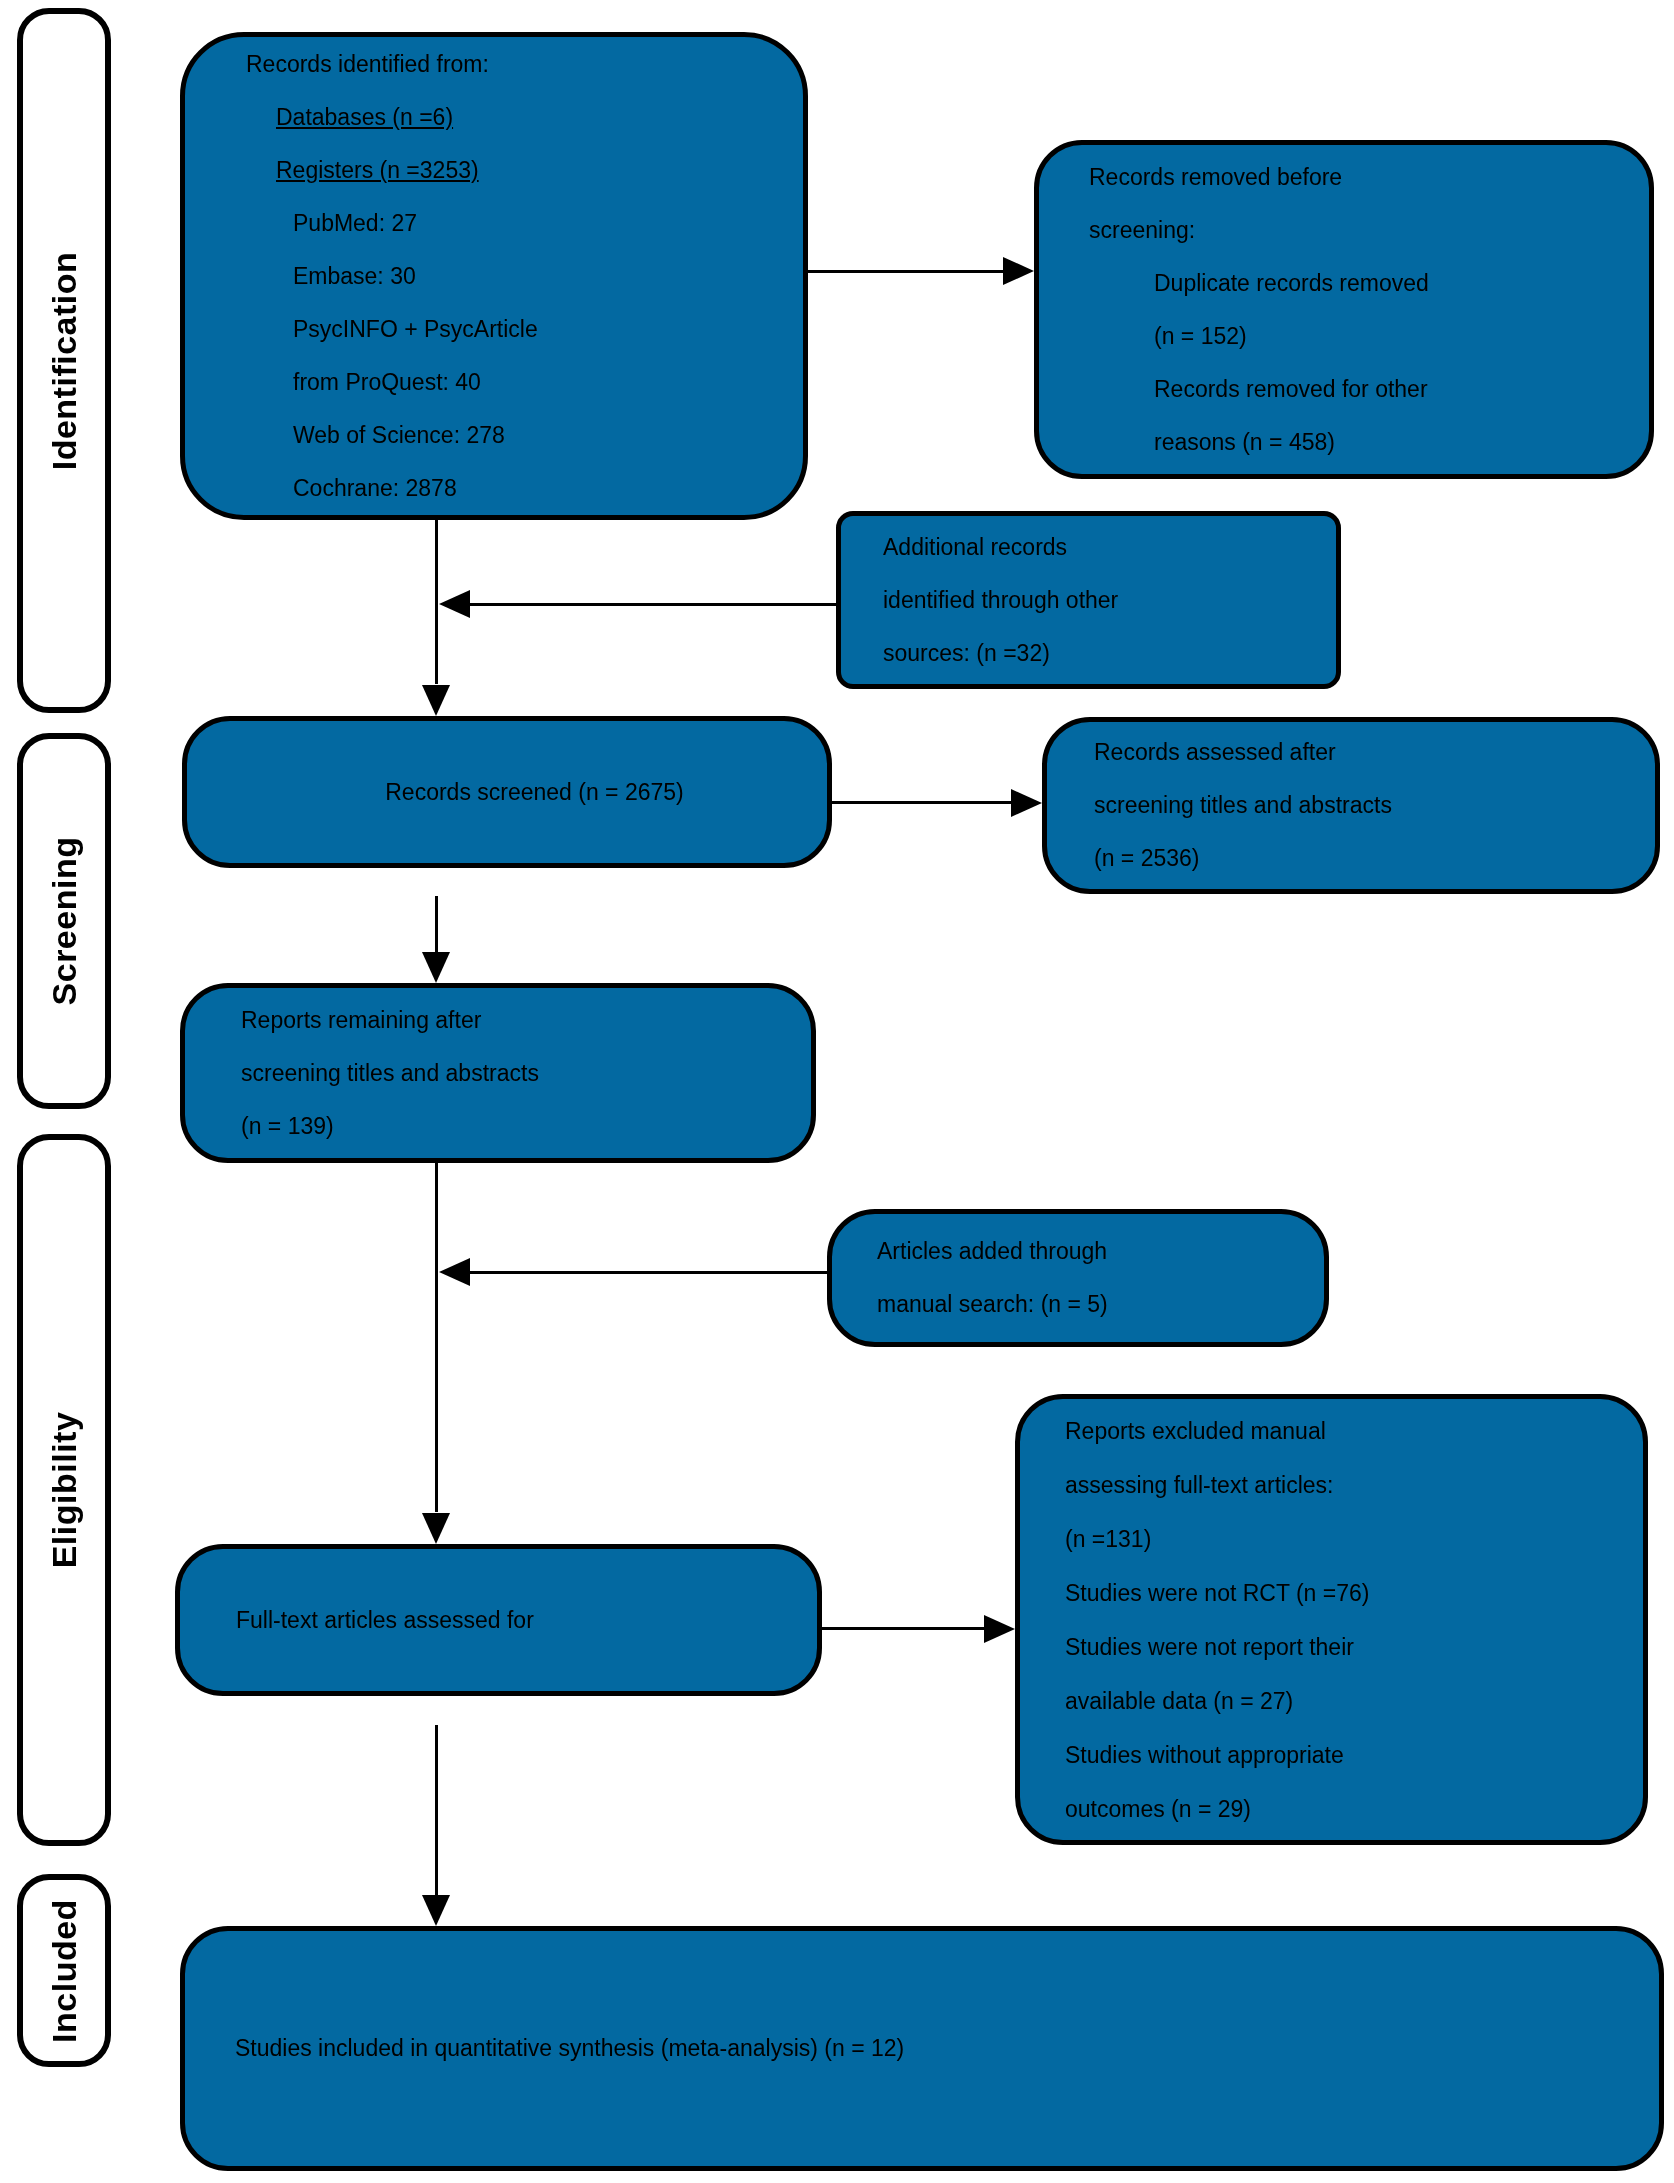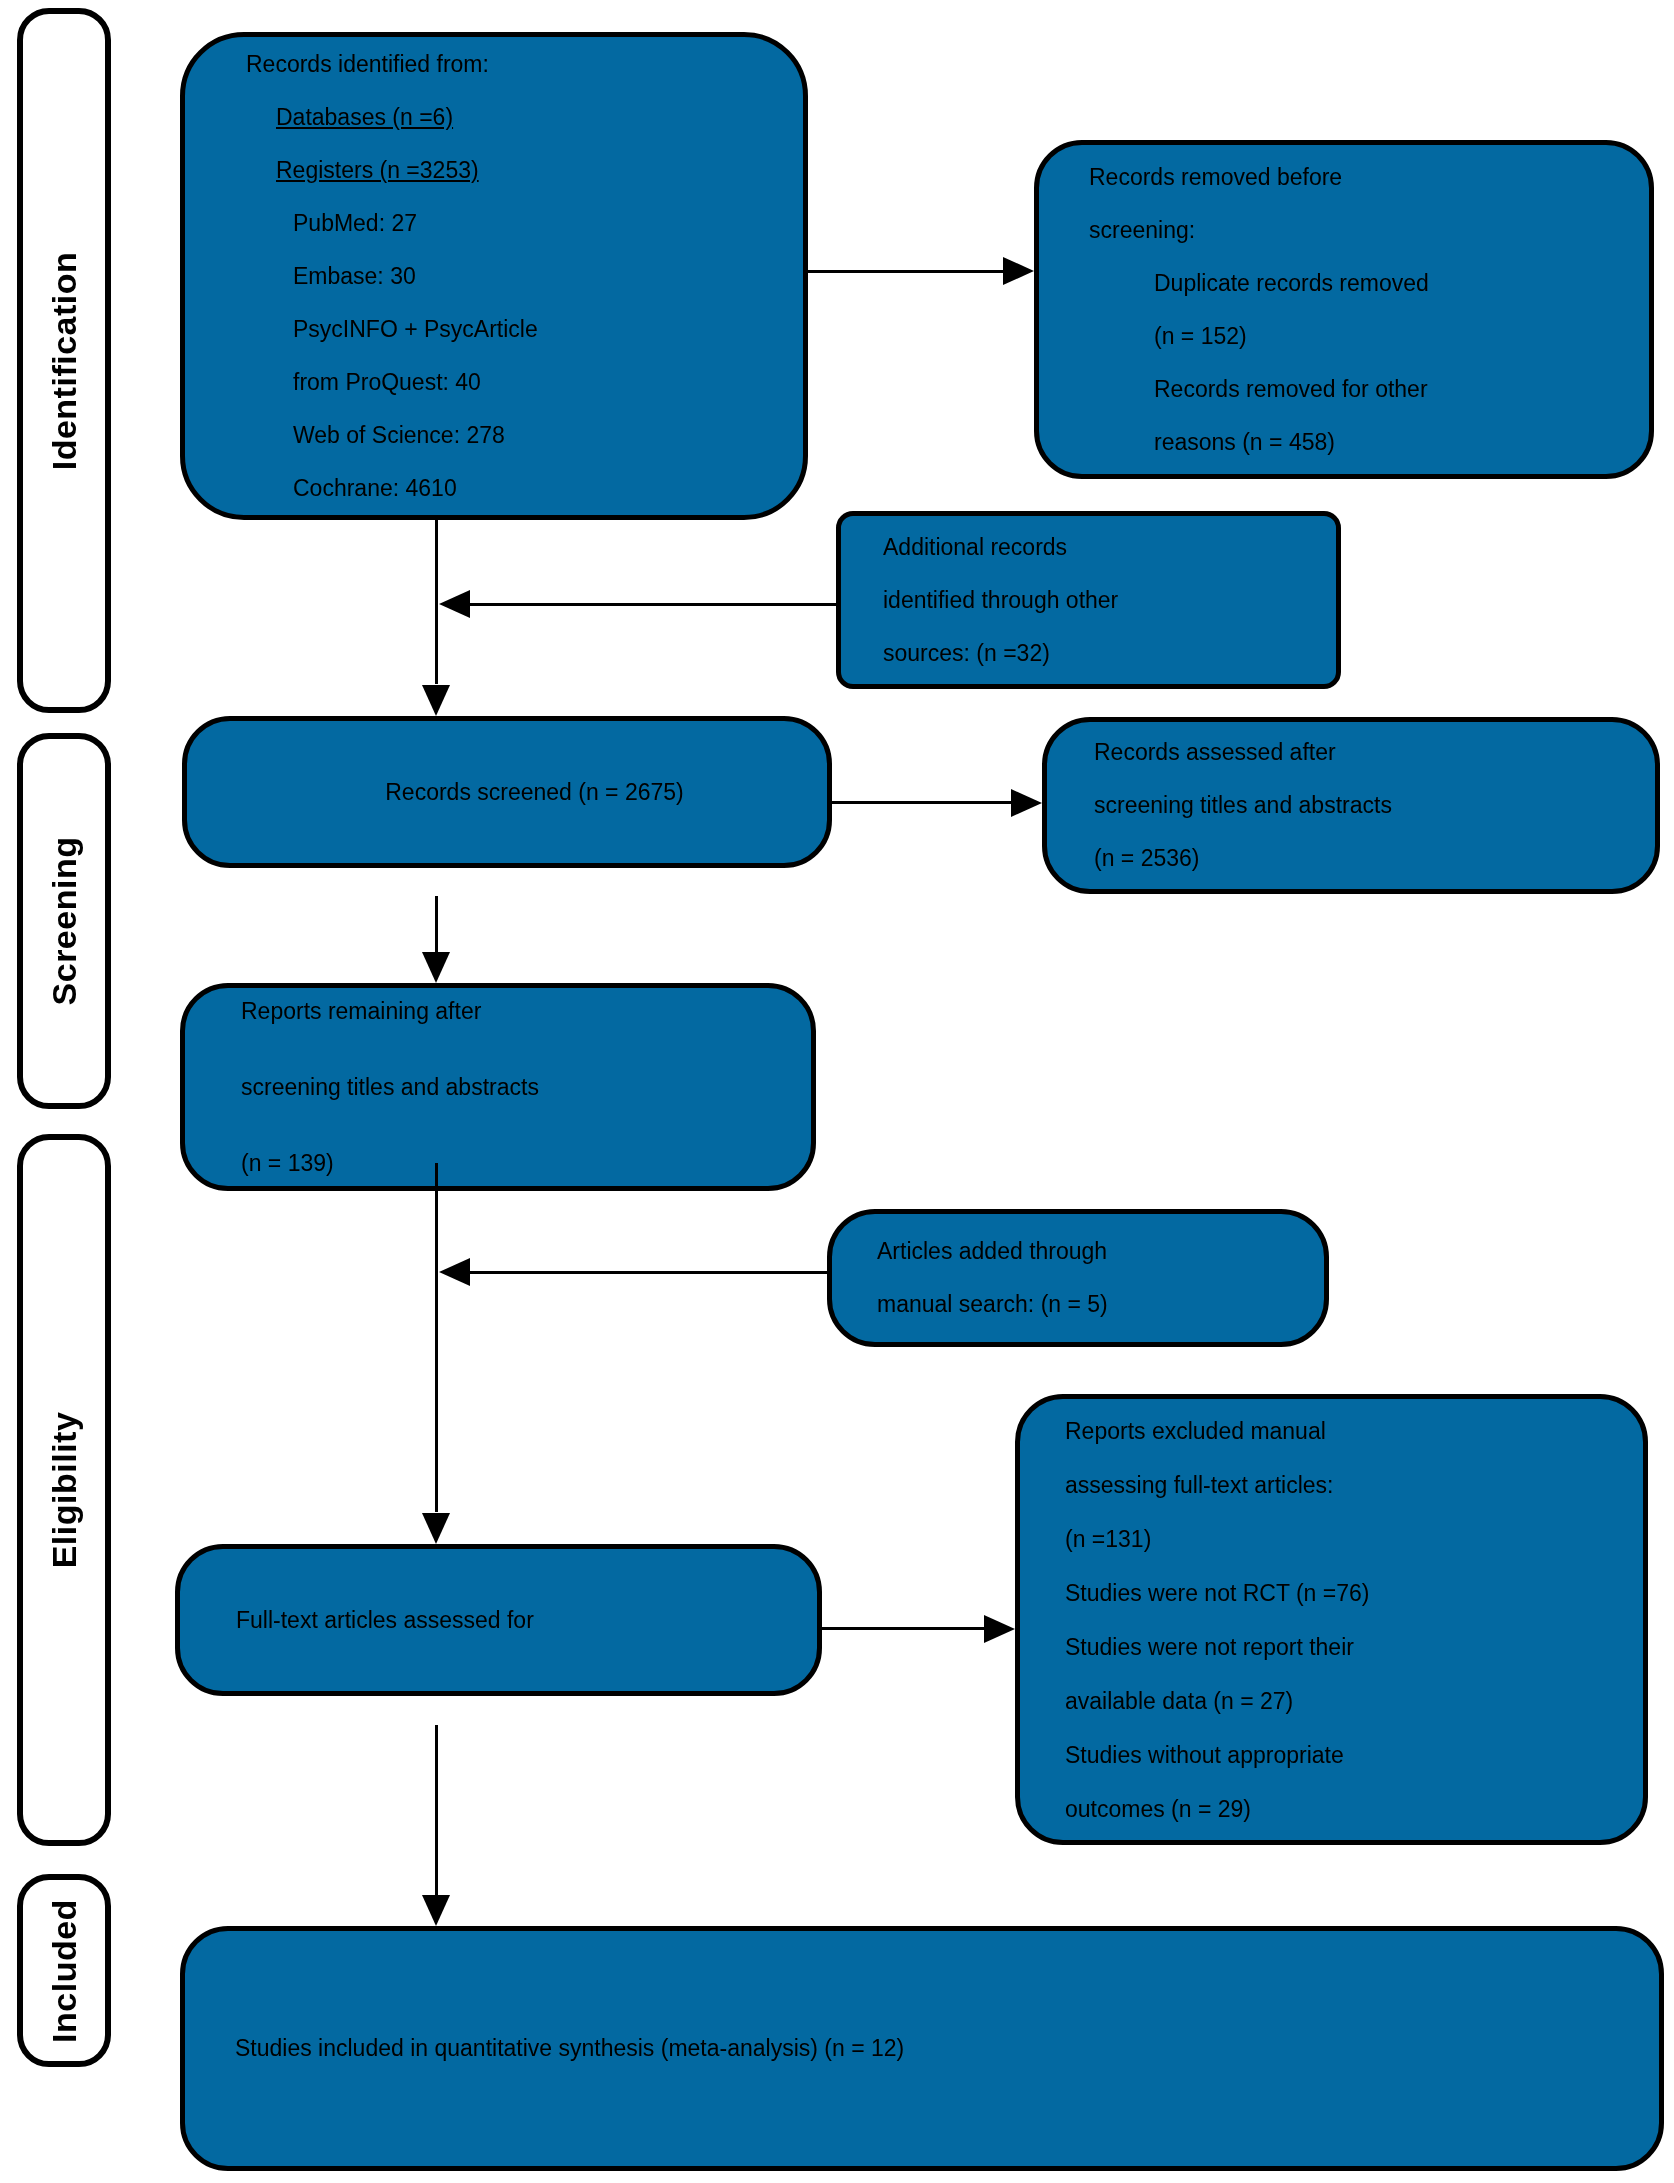--- a/index.html
+++ b/index.html
@@ -46,21 +46,21 @@
   }
   .fbox .line{display:block;white-space:nowrap;}
   .ind-1{padding-left:30px;text-decoration:underline;}
   .ind-2{padding-left:47px;}
   .ind-b2{padding-left:65px;}
   #box-records-identified{left:180px;top:32px;width:628px;height:488px;border-radius:64px;padding-left:61px;}
   #box-records-removed{left:1034px;top:140px;width:620px;height:339px;padding-left:50px;}
   #box-additional-records{left:836px;top:511px;width:505px;height:178px;padding-left:42px;border-radius:17px;}
   #box-records-screened{left:182px;top:716px;width:650px;height:152px;padding-left:55px;align-items:center;}
   #box-records-excluded{left:1042px;top:717px;width:618px;height:177px;padding-left:47px;}
-  #box-reports-remaining{left:180px;top:983px;width:636px;height:208px;padding-left:56px;gap:23px;}
+  #box-reports-remaining{left:180px;top:983px;width:636px;height:180px;padding-left:56px;}
   #box-articles-added{left:827px;top:1209px;width:502px;height:138px;padding-left:45px;}
   #box-fulltext-assessed{left:175px;top:1544px;width:647px;height:152px;padding-left:56px;}
   #box-reports-excluded{left:1015px;top:1394px;width:633px;height:451px;padding-left:45px;line-height:54px;}
   #box-studies-included{left:180px;top:1926px;width:1484px;height:245px;padding-left:50px;}
   
   .cline{position:absolute;background:#000;}
   .ah{position:absolute;width:0;height:0;}
   .ah-right{border-top:14.3px solid transparent;border-bottom:14.3px solid transparent;border-left:31px solid #000;}
   .ah-left{border-top:14.3px solid transparent;border-bottom:14.3px solid transparent;border-right:31px solid #000;}
   .ah-down{border-left:14.3px solid transparent;border-right:14.3px solid transparent;border-top:31px solid #000;}
@@ -85,21 +85,21 @@
 
   <div class="fbox" id="box-records-identified">
     <span class="line ind-0">Records identified from:</span>
     <span class="line ind-1">Databases (n =6)</span>
     <span class="line ind-1">Registers (n =3253)</span>
     <span class="line ind-2">PubMed: 27</span>
     <span class="line ind-2">Embase: 30</span>
     <span class="line ind-2">PsycINFO + PsycArticle</span>
     <span class="line ind-2">from ProQuest: 40</span>
     <span class="line ind-2">Web of Science: 278</span>
-    <span class="line ind-2">Cochrane: 4610</span>
+    <span class="line ind-2">Cochrane: 2878</span>
   </div>
 
   <div class="fbox" id="box-records-removed">
     <span class="line ind-0">Records removed before</span>
     <span class="line ind-0">screening:</span>
     <span class="line ind-b2">Duplicate records removed</span>
     <span class="line ind-b2">(n = 152)</span>
     <span class="line ind-b2">Records removed for other</span>
     <span class="line ind-b2">reasons (n = 458)</span>
   </div>

